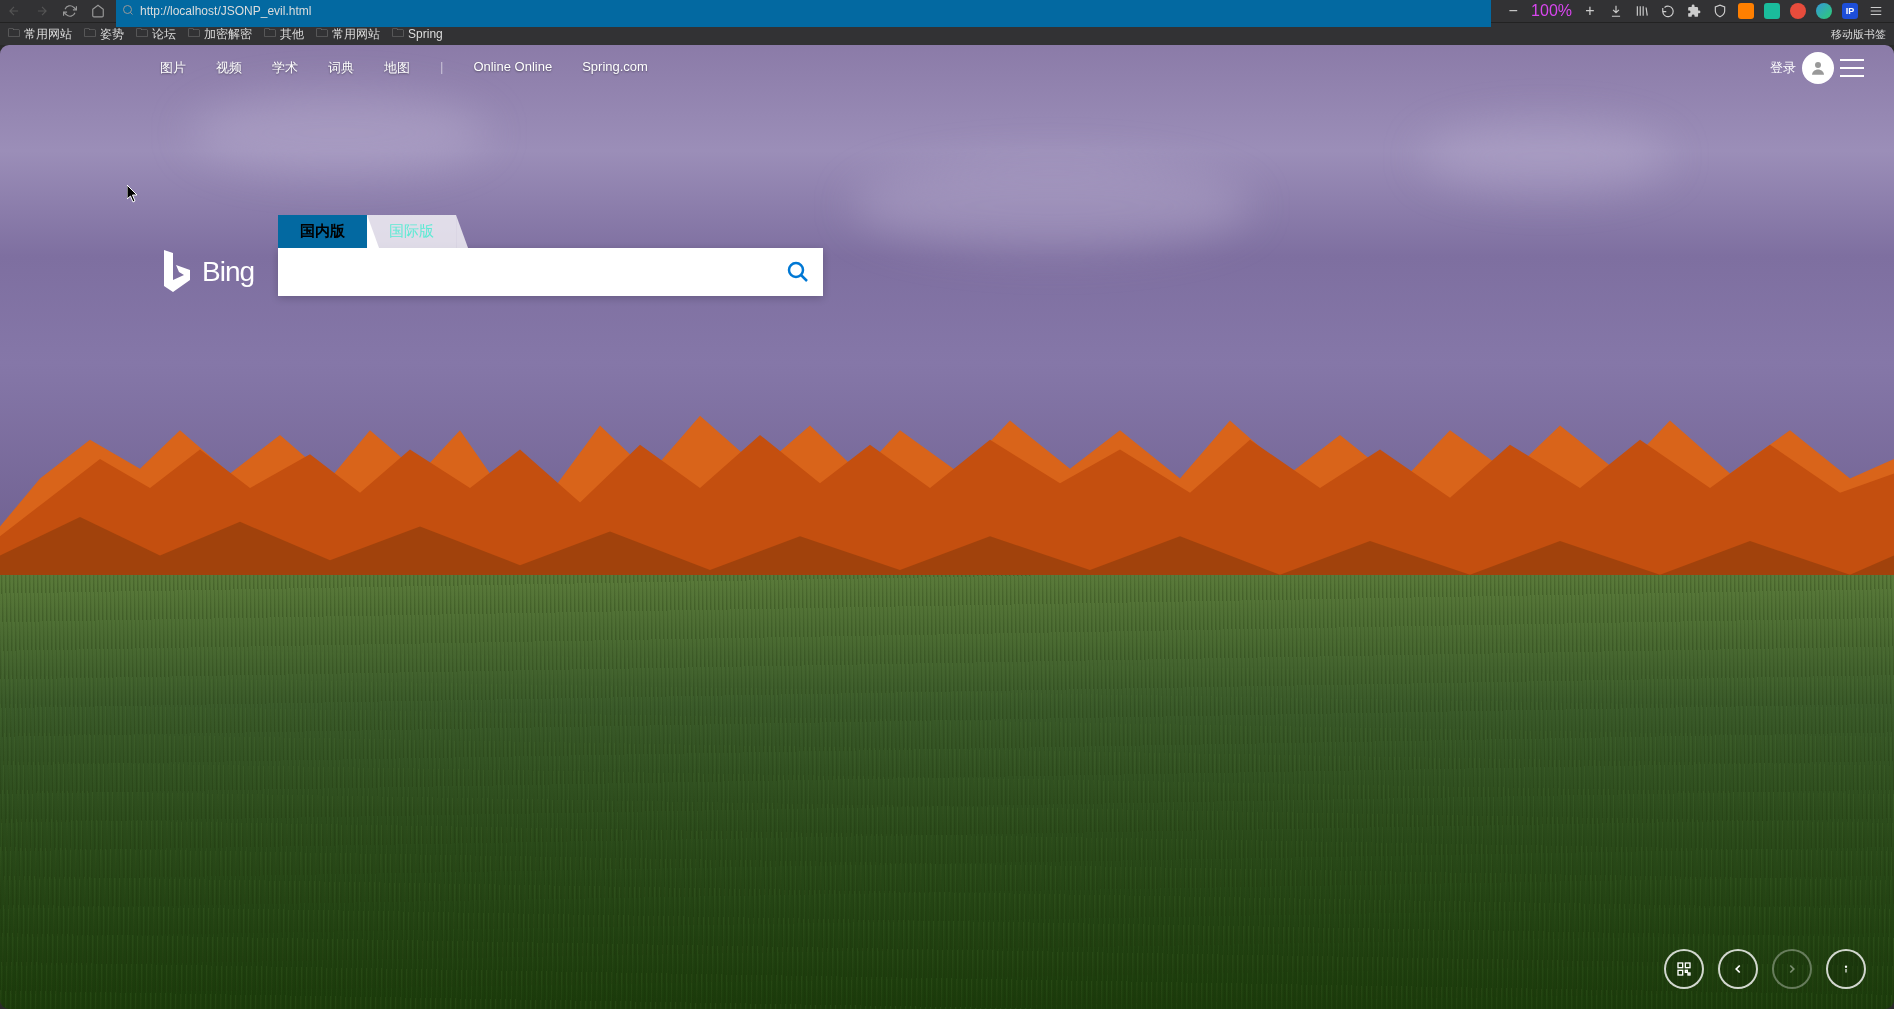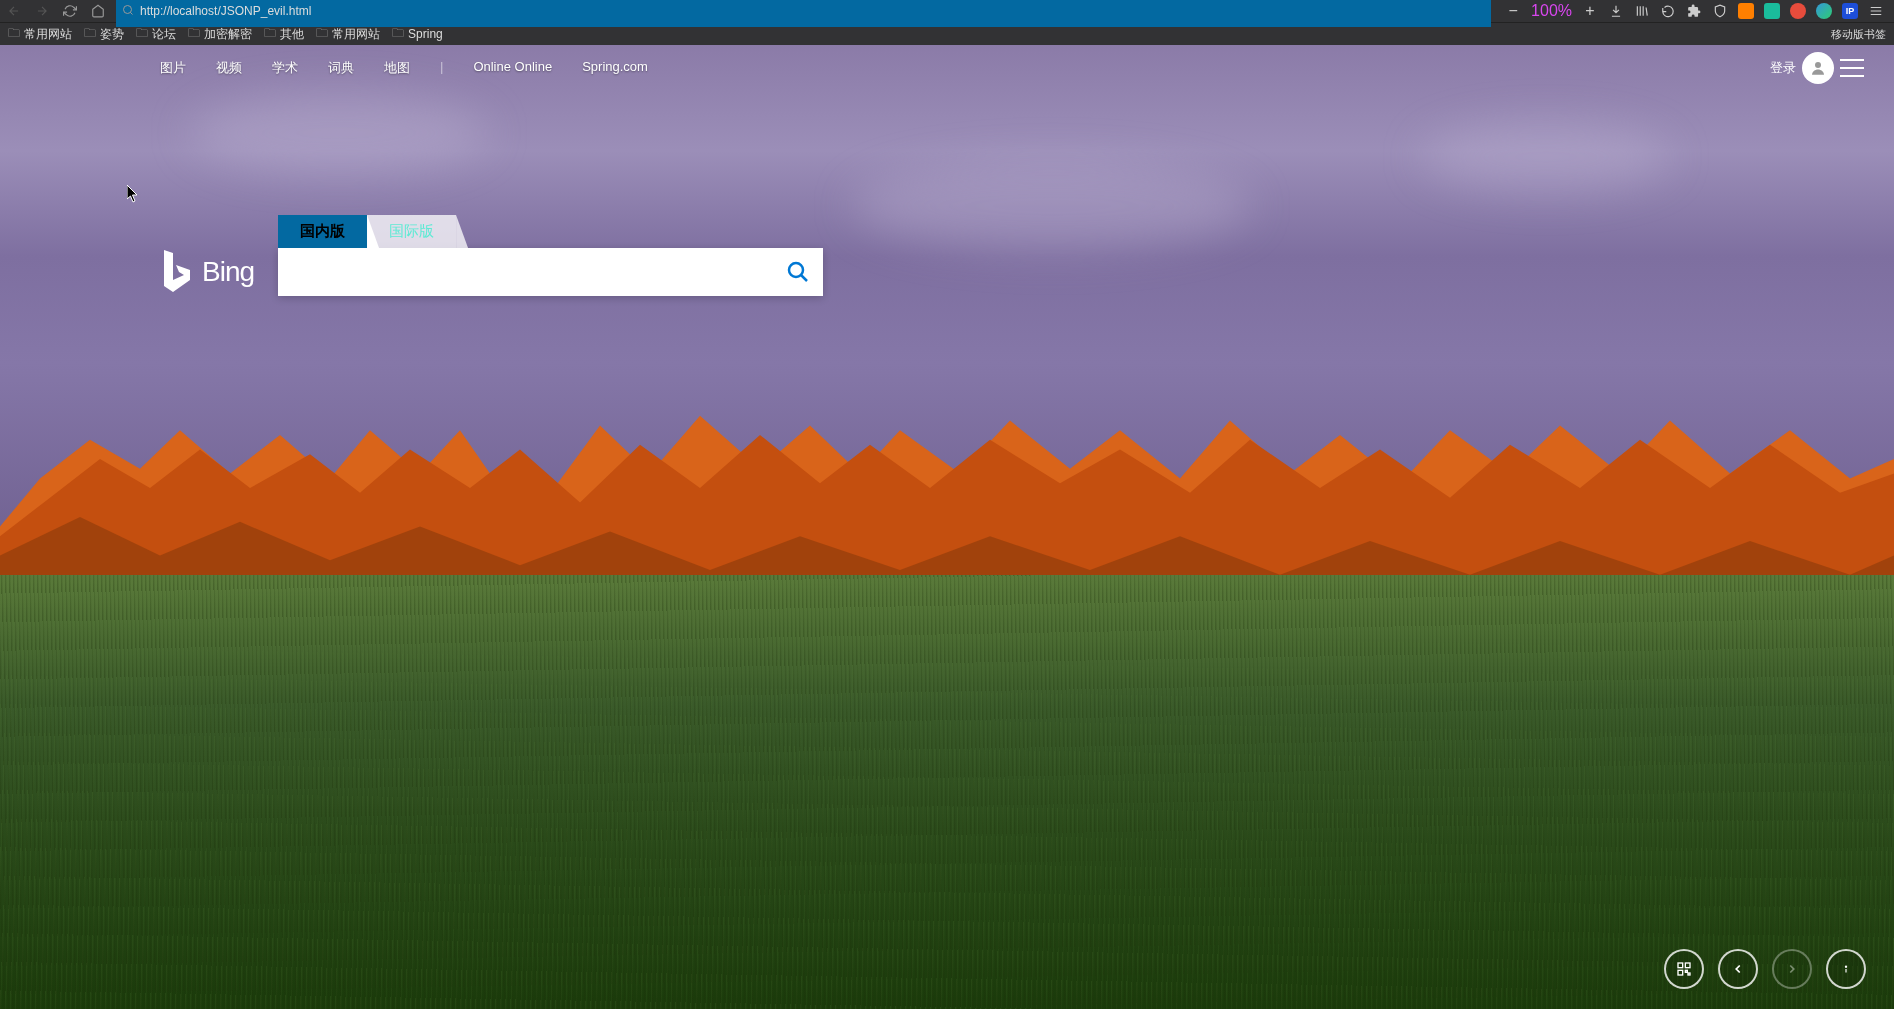--- a/index.html
+++ b/index.html
@@ -15,21 +15,21 @@
 .zoom { color: #d946ef; font-size: 16px; }
 .tb-icon { width: 16px; height: 16px; display: flex; align-items: center; justify-content: center; color: #ccc; }
 .ext-icon { width: 16px; height: 16px; border-radius: 3px; }
 
 .bookmarks-bar { height: 23px; background: #323234; border-top: 1px solid #222; display: flex; align-items: center; padding: 0 8px; gap: 12px; }
 .bm-item { display: flex; align-items: center; gap: 4px; color: #ddd; font-size: 12px; cursor: pointer; }
 .folder-icon { color: #aaa; }
 .bm-right { margin-left: auto; color: #ddd; font-size: 11px; display: flex; align-items: center; gap: 4px; }
 
 
-.page { position: relative; width: 100%; height: calc(100% - 45px); overflow: hidden; }
+.page { position: relative; width: 100%; height: calc(100% - 45px); overflow: hidden; border-radius: 9px; }
 .bg { position: absolute; inset: 0; }
 .sky { position: absolute; top: 0; left: 0; right: 0; height: 55%; background: linear-gradient(180deg, #8b7ba8 0%, #9b8eb8 20%, #7e6fa0 40%, #8577a8 60%, #6d5e8e 100%); }
 .cloud { position: absolute; background: rgba(200,190,220,0.3); border-radius: 50%; filter: blur(20px); }
 .rocks { position: absolute; top: 35%; left: 0; right: 0; height: 30%; }
 .rock-svg { width: 100%; height: 100%; }
 .grass { position: absolute; bottom: 0; left: 0; right: 0; height: 45%; background: linear-gradient(180deg, #5a7a3a 0%, #3a5a2a 30%, #2a4a1a 60%, #1a3a0a 100%); }
 .grass::before { content: ''; position: absolute; inset: 0; background: repeating-linear-gradient(88deg, rgba(30,50,10,0.3) 0px, transparent 2px, transparent 4px), repeating-linear-gradient(92deg, rgba(80,120,50,0.2) 0px, transparent 2px, transparent 5px); }
 
 
 .top-nav { position: absolute; top: 0; left: 0; right: 0; height: 45px; display: flex; align-items: center; padding: 0 30px 0 160px; }

